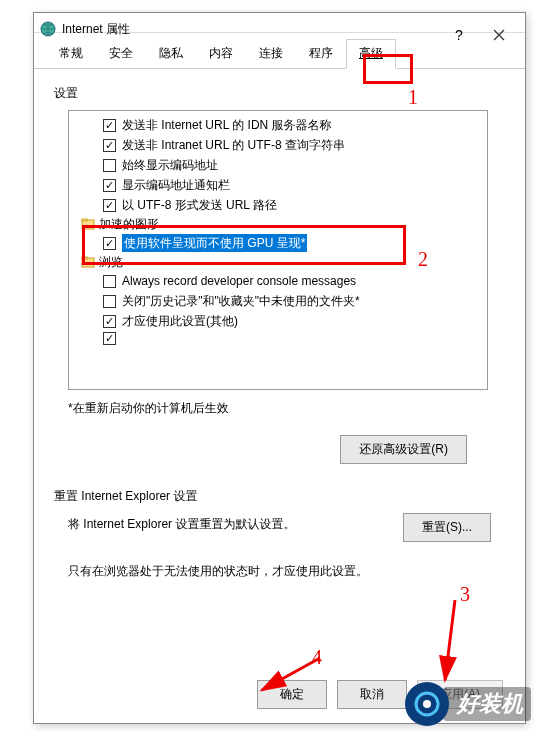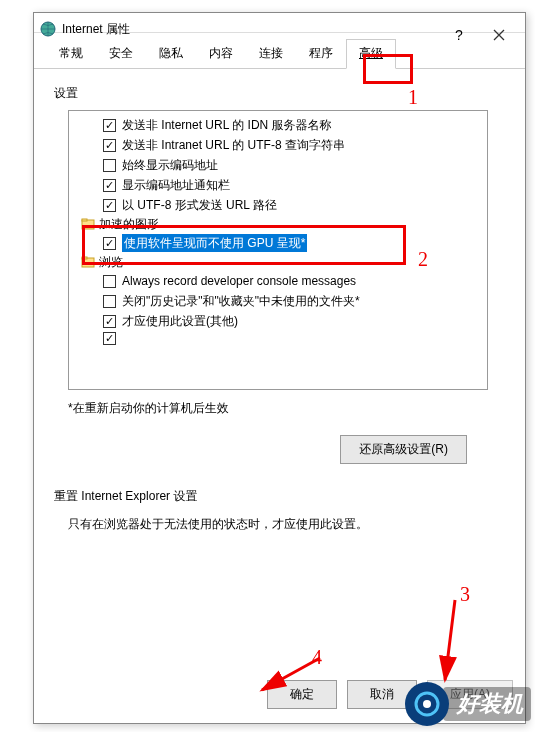--- a/index.html
+++ b/index.html
@@ -24,21 +24,21 @@
 .check { width: 13px; height: 13px; border: 1px solid #333; margin-right: 6px; flex-shrink: 0; display: flex; align-items: center; justify-content: center; }
 .check.checked::after { content: "✓"; font-size: 11px; line-height: 1; }
 .item-text { }
 .item-text.selected { background: #0078d7; color: #ffffff; padding: 0 2px; }
 .note { font-size: 12px; margin: 10px 0 18px 14px; }
 .btn { font-size: 12px; padding: 5px 18px; border: 1px solid #999; background: #e8e8e8; cursor: pointer; }
 .btn-row-right { display: flex; justify-content: flex-end; margin-right: 38px; margin-bottom: 24px; }
 .reset-section { margin-top: 12px; }
 .reset-row { display: flex; align-items: flex-start; margin: 8px 14px 18px 14px; }
 .reset-text { font-size: 12px; flex: 1; padding-top: 3px; }
-.bottom-buttons { position: absolute; bottom: 14px; right: 12px; display: flex; gap: 10px; }
+.bottom-buttons { position: absolute; bottom: 14px; right: 22px; display: flex; gap: 10px; }
 .bottom-buttons .btn { padding: 5px 22px; }
 .annotation { position: absolute; color: #e00; font-size: 20px; font-family: serif; z-index: 60; }
 .arrow { position: absolute; z-index: 55; }
 .watermark { position: absolute; right: 4px; bottom: 6px; display: flex; align-items: center; z-index: 70; }
 .watermark-circle { width: 44px; height: 44px; border-radius: 50%; background: #0a3e7a; display: flex; align-items: center; justify-content: center; margin-right: -6px; z-index: 2; }
 .watermark-text { font-size: 22px; color: #fff; font-weight: bold; background: rgba(0,0,0,0.35); padding: 2px 8px 2px 14px; border-radius: 4px; font-style: italic; }
 </style>
 </head>
 <body>
 
@@ -130,20 +130,24 @@
       </div>
 
     <div class="note">*在重新启动你的计算机后生效</div>
 
     <div class="btn-row-right">
       <button class="btn">还原高级设置(R)</button>
     </div>
 
     <div class="reset-section">
       <div class="section-label">重置 Internet Explorer 设置</div>
+      <div class="reset-row">
+        <div class="reset-text">将 Internet Explorer 设置重置为默认设置。</div>
+        <button class="btn">重置(S)...</button>
+      </div>
       <div class="reset-text" style="margin:0 14px;font-size:12px;">只有在浏览器处于无法使用的状态时，才应使用此设置。</div>
     </div>
   </div>
 
   <div class="bottom-buttons">
     <button class="btn">确定</button>
     <button class="btn">取消</button>
     <button class="btn" style="opacity:0.6">应用(A)</button>
   </div>
 

